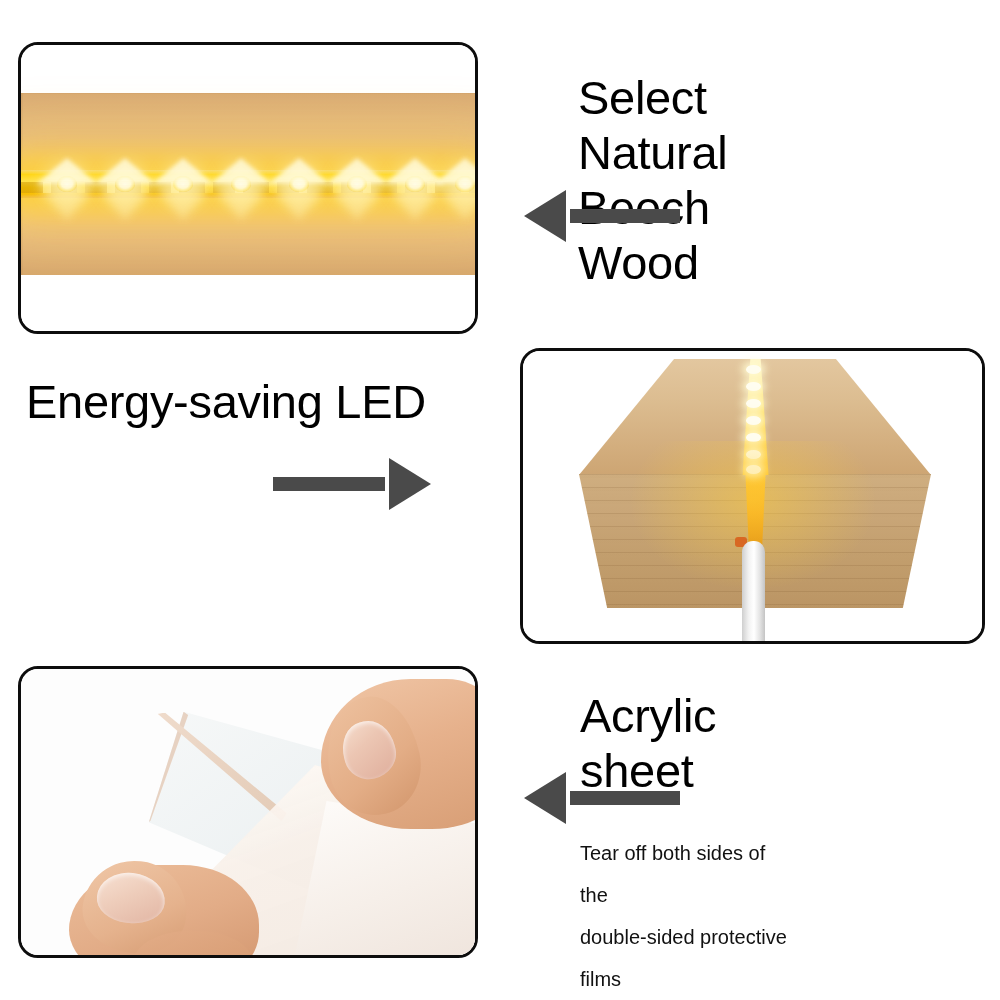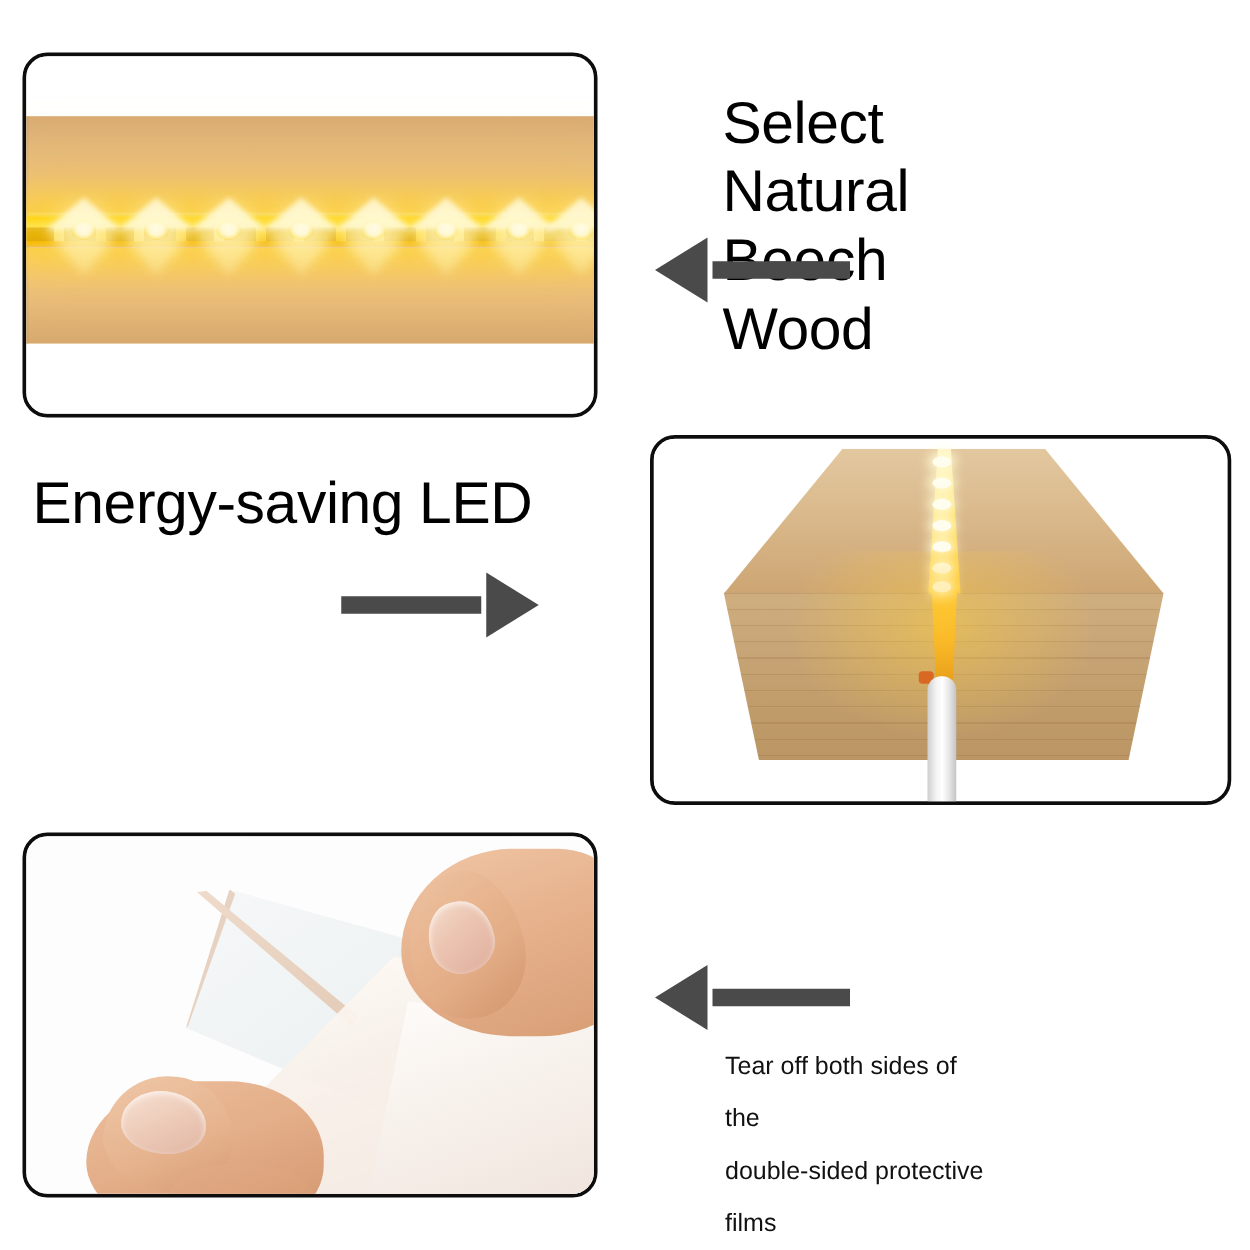--- a/index.html
+++ b/index.html
@@ -351,20 +351,21 @@
     <div class="p3-film-white"></div>
     <div class="p3-hand-top"></div>
     <div class="p3-thumb-top"></div>
     <div class="p3-nail-top"></div>
     <div class="p3-hand-bot"></div>
     <div class="p3-thumb-bot"></div>
     <div class="p3-nail-bot"></div>
     <div class="p3-knuckle"></div>
   </div>
 
+  <div class="title" id="title-acrylic">Acrylic sheet</div>
   <div class="arrow left" id="arrow-acrylic">
     <span class="head"></span>
     <span class="bar"></span>
   </div>
   <div class="caption" id="cap-acrylic">Tear off both sides of the
 double-sided protective films
 before use.</div>
 
 </div>
 

